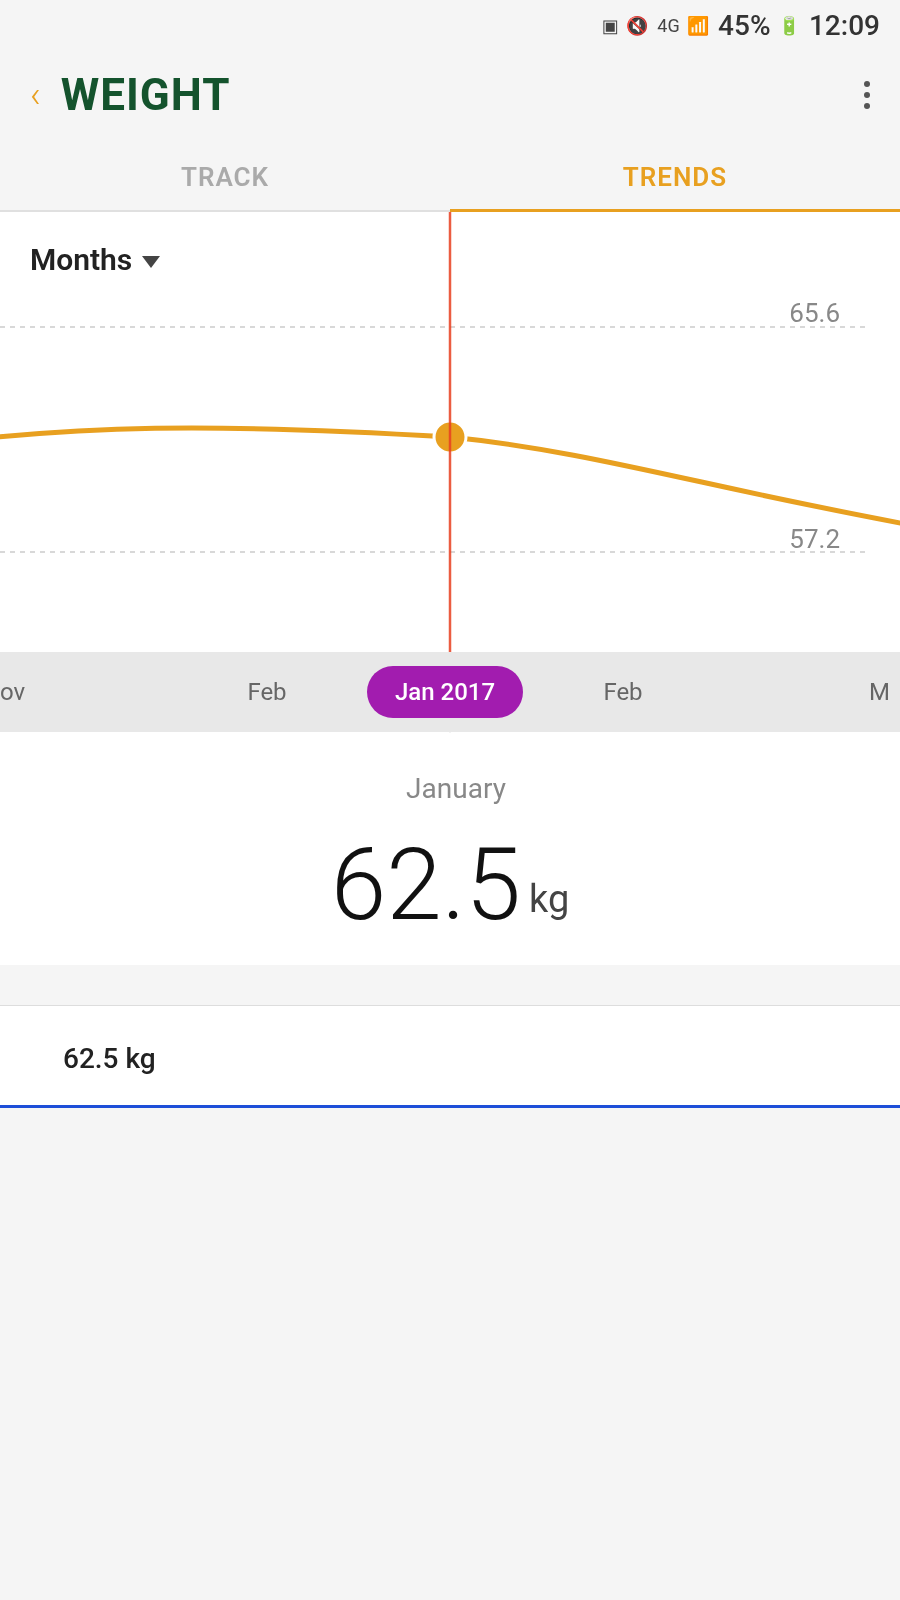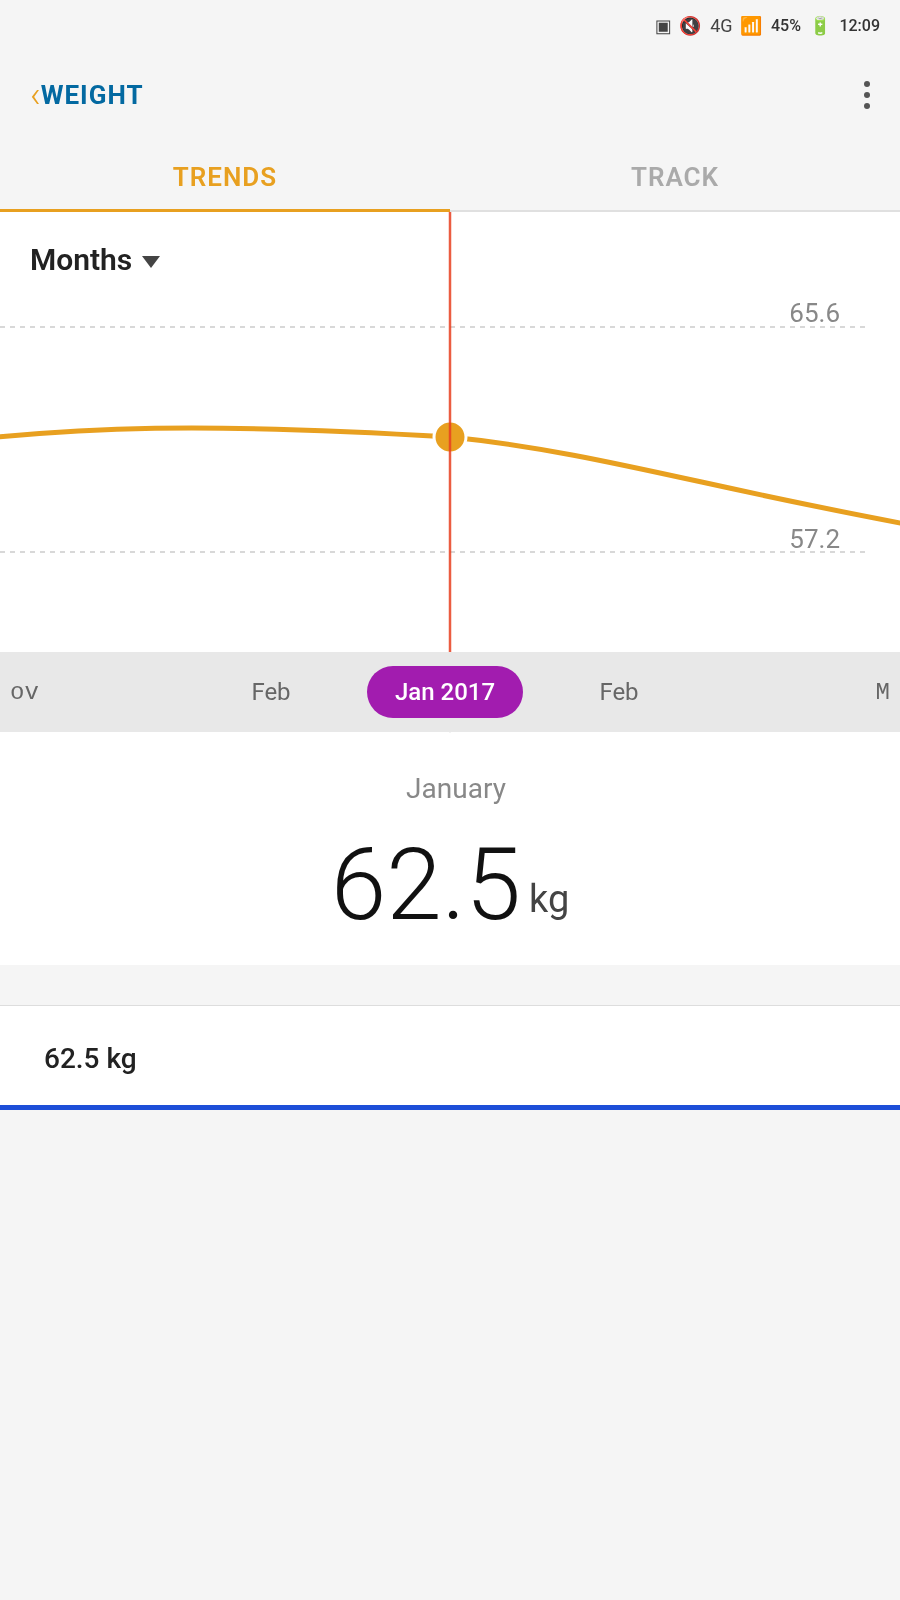--- a/index.html
+++ b/index.html
@@ -17,21 +17,21 @@
       width: 100%;
       height: 50px;
       background: #f5f5f5;
       display: flex;
       align-items: center;
       justify-content: flex-end;
       padding-right: 20px;
       gap: 8px;
     }
     .status-bar-text {
-      font-size: 16px;
+      font-size: 28px;
       color: #333;
       font-weight: 500;
     }
     .status-icon {
       font-size: 18px;
       color: #444;
     }
 
     
     .header {
@@ -43,23 +43,24 @@
       padding: 0 30px;
       position: relative;
     }
     .back-btn {
       color: #e8a020;
       font-size: 36px;
       cursor: pointer;
       font-weight: 300;
     }
     .header-title {
-      font-size: 26px;
+      font-size: 44px;
       font-weight: 700;
-      color: #0369a1;
+      color: #14532d;
+      margin-left: 20px;
       letter-spacing: 1px;
     }
     .more-btn {
       position: absolute;
       right: 30px;
       font-size: 30px;
       color: #555;
       cursor: pointer;
       letter-spacing: 2px;
       display: flex;
@@ -164,22 +165,21 @@
     }
     .xaxis-label {
       flex: 1;
       text-align: center;
       font-size: 24px;
       color: #666;
       font-weight: 400;
     }
     .xaxis-label.partial {
       text-align: left;
-      padding-left: 10px;
-      font-family: Liberation Mono, monospace;
+      padding-left: 0;
     }
 
     
     .xaxis-triangle {
       position: absolute;
       bottom: -1px;
       left: 50%;
       transform: translateX(-50%);
       width: 0;
       height: 0;
@@ -219,22 +219,22 @@
       font-weight: 400;
     }
 
     
     .entries-section {
       margin-top: 40px;
       background: #fff;
       border-top: 1px solid #ddd;
     }
     .entry-row {
-      padding: 36px 44px 30px;
-      border-bottom: 5px solid #1d4ed8;
+      padding: 36px 63px 30px;
+      border-bottom: 3px solid #1d4ed8;
     }
     .entry-weight {
       font-size: 28px;
       color: #222;
       font-weight: 500;
     }
     .entry-date {
       font-size: 24px;
       color: #888;
       margin-top: 6px;
@@ -262,25 +262,25 @@
   <span class="back-btn">‹</span>
   <span class="header-title">WEIGHT</span>
   <div class="more-btn">
     <span class="dot"></span>
     <span class="dot"></span>
     <span class="dot"></span>
   </div>
 </div>
 
 <div class="tabs">
+  <div class="tab">
+    <span>TRACK</span>
+  </div>
   <div class="tab active">
     <span>TRENDS</span>
-  </div>
-  <div class="tab">
-    <span>TRACK</span>
   </div>
 </div>
 
 <div class="chart-container">
 
   <div class="months-dropdown">
     <span class="months-label">Months</span>
     <div class="dropdown-arrow"></div>
   </div>
 

